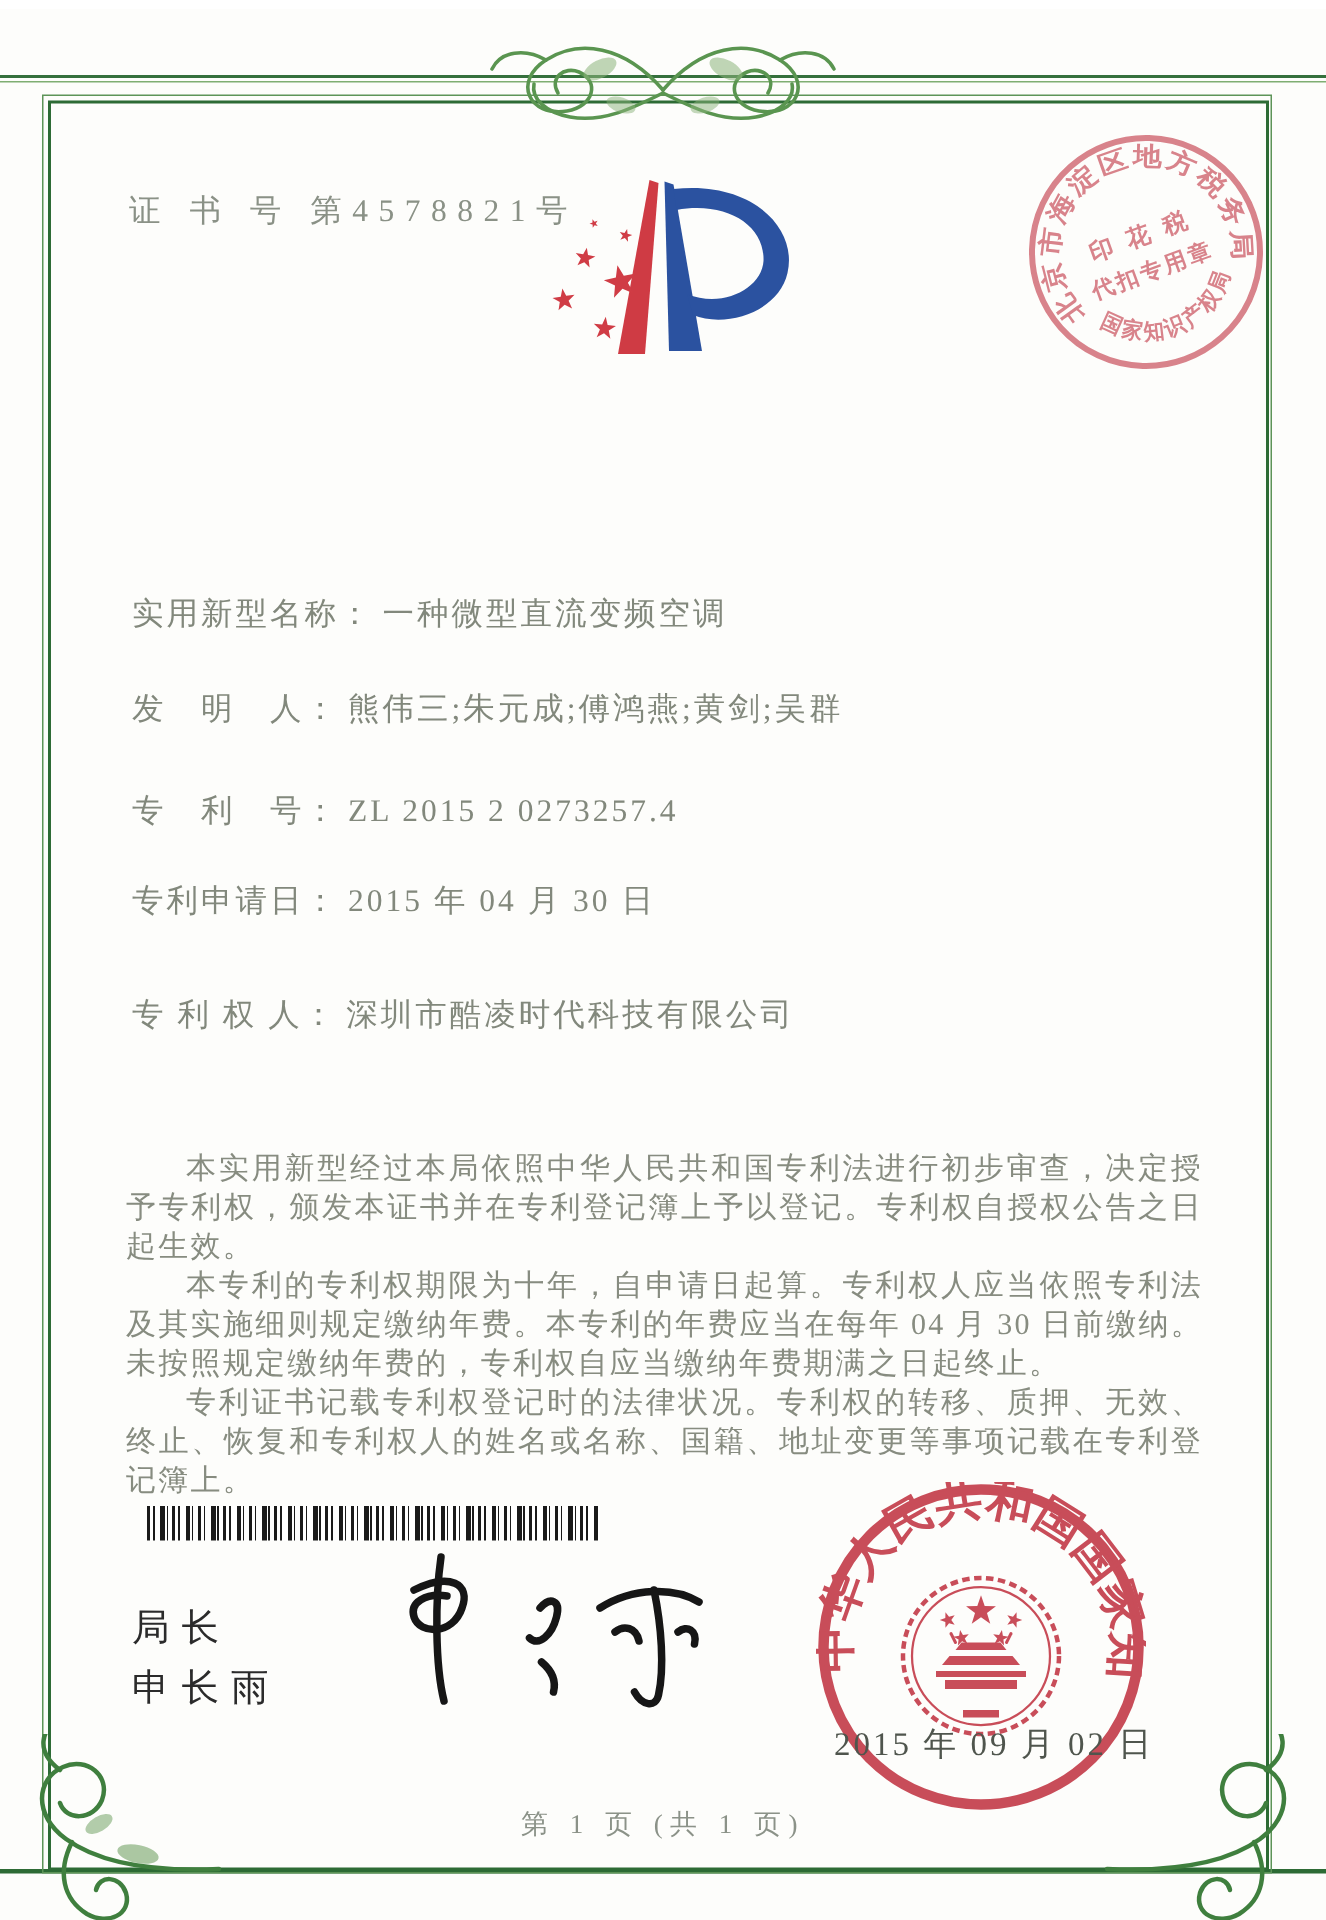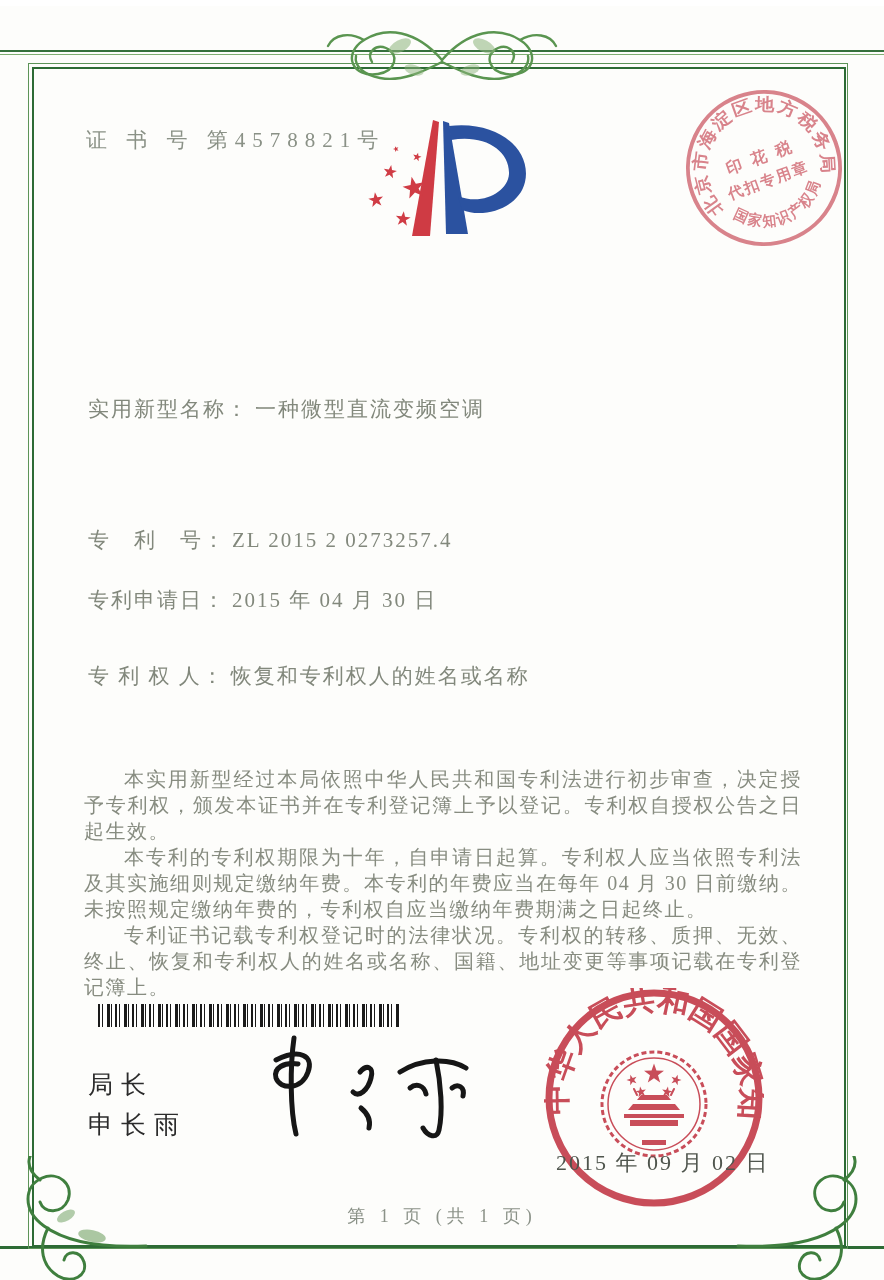--- a/index.html
+++ b/index.html
@@ -131,28 +131,31 @@
       <textPath href="#taxBot" startOffset="18" textLength="110" lengthAdjust="spacingAndGlyphs">国家知识产权局</textPath>
     </text>
     <text x="82" y="76" text-anchor="middle" font-size="16" fill="#d4737c" font-weight="700" letter-spacing="3" font-family="Liberation Serif, DejaVu Serif, serif">印 花 税</text>
     <text x="82" y="100" text-anchor="middle" font-size="15" fill="#d4737c" font-weight="700" letter-spacing="2" font-family="Liberation Serif, DejaVu Serif, serif">代扣专用章</text>
   </svg>
 
 
   <div class="field" style="top:389px">
     <span class="lbl">实用新型名称：</span><span>一种微型直流变频空调</span>
   </div>
+  <div class="field" style="top:452px">
+    <span class="lbl">发　明　人：</span><span>熊伟三;朱元成;傅鸿燕;黄剑;吴群</span>
+  </div>
   <div class="field" style="top:520px">
     <span class="lbl">专　利　号：</span><span>ZL 2015 2 0273257.4</span>
   </div>
   <div class="field" style="top:580px">
     <span class="lbl">专利申请日：</span><span>2015 年 04 月 30 日</span>
   </div>
   <div class="field" style="top:656px">
-    <span class="lbl">专 利 权 人：</span><span>恢复和专利权人的姓名或名称</span>
+    <span class="lbl">专 利 权 人：</span><span>深圳市酷凌时代科技有限公司</span>
   </div>
 
   <div class="paras">
     <p>本实用新型经过本局依照中华人民共和国专利法进行初步审查，决定授予专利权，颁发本证书并在专利登记簿上予以登记。专利权自授权公告之日起生效。</p>
     <p>本专利的专利权期限为十年，自申请日起算。专利权人应当依照专利法及其实施细则规定缴纳年费。本专利的年费应当在每年 04 月 30 日前缴纳。未按照规定缴纳年费的，专利权自应当缴纳年费期满之日起终止。</p>
     <p>专利证书记载专利权登记时的法律状况。专利权的转移、质押、无效、终止、恢复和专利权人的姓名或名称、国籍、地址变更等事项记载在专利登记簿上。</p>
   </div>
 
   <div class="barcode"></div>
 

